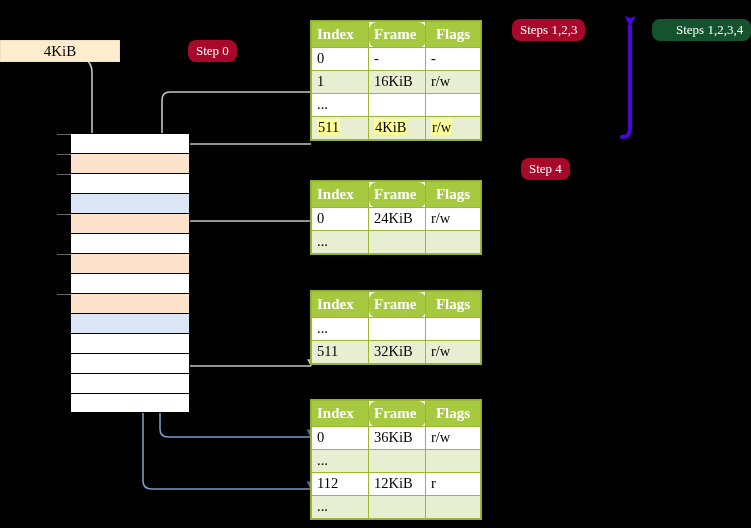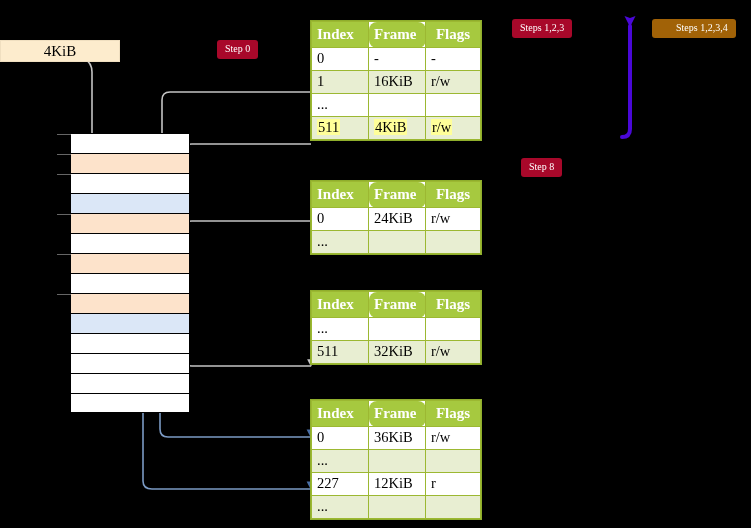--- a/index.html
+++ b/index.html
@@ -7,24 +7,24 @@
     width:751px;height:528px;position:relative;overflow:hidden;
     font-family:"Liberation Serif", serif;
     color:#000;
   }
   #stage{position:absolute;left:0;top:0;width:751px;height:528px;}
 
   
   .badge{
     position:absolute;
     font-family:"Liberation Serif", serif;
-    font-size:10px;
+    font-size:13px;
     line-height:1;
     padding:4px 8px 5px 8px;
-    border-radius:3px;
+    border-radius:8px;
     color:#ffffff;
     white-space:nowrap;
     box-sizing:border-box;
   }
 
   
   .cream-label{
     position:absolute;
     background:#fdeccd;
     border:1px solid #f0dfc0;
@@ -263,33 +263,33 @@
             <td class="c-index">0</td>
             <td class="c-frame">36KiB</td>
             <td class="c-flags">r/w</td>
           </tr>
           <tr class="row-tint">
             <td class="c-index">...</td>
             <td class="c-frame"></td>
             <td class="c-flags"></td>
           </tr>
           <tr class="row-white">
-            <td class="c-index">227</td>
+            <td class="c-index">112</td>
             <td class="c-frame">12KiB</td>
             <td class="c-flags">r</td>
           </tr>
           <tr class="row-tint">
             <td class="c-index">...</td>
             <td class="c-frame"></td>
             <td class="c-flags"></td>
           </tr>
         </tbody>
       </table>
     </div>
 
   <div id="badges-host">
-      <div class="badge" style="left: 188px; top: 40px; background: rgb(168, 8, 42); margin-left: 29px;">Step 0</div>
+      <div class="badge" style="left: 188px; top: 40px; background: rgb(168, 8, 42);">Step 0</div>
       <div class="badge" style="left: 512px; top: 19px; background: rgb(168, 8, 42);">Steps 1,2,3</div>
-      <div class="badge" style="left: 652px; top: 19px; background: #a16207; padding-left: 24px;">Steps 1,2,3,4</div>
-      <div class="badge" style="left: 521px; top: 158px; background: rgb(168, 8, 42);">Step 8</div>
+      <div class="badge" style="left: 652px; top: 19px; background: #14532d; padding-left: 24px;">Steps 1,2,3,4</div>
+      <div class="badge" style="left: 521px; top: 158px; background: rgb(168, 8, 42);">Step 4</div>
     </div>
 
 </div>
 
 </body></html>

